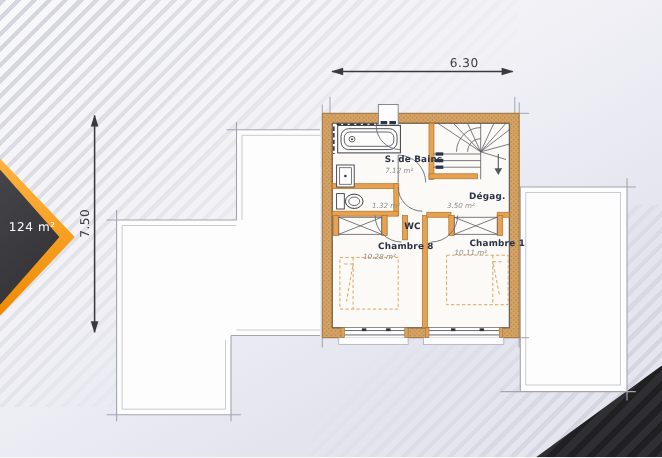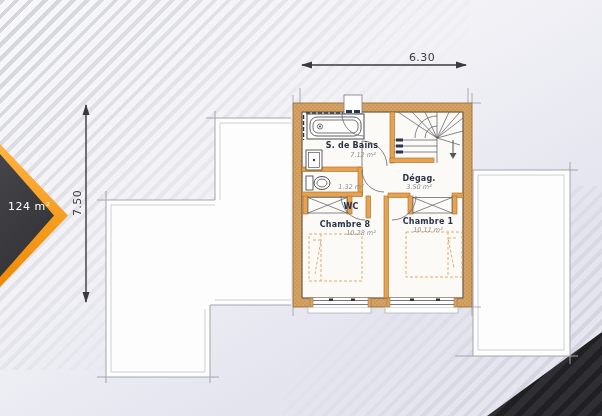--- a/index.html
+++ b/index.html
@@ -34,21 +34,21 @@
     position:absolute;left:0;top:154px;width:54px;height:123px;
     background:linear-gradient(135deg,#454449,#313035);
     clip-path:polygon(0 0,100% 50%,0 100%);
   }
   .badge-text{
     position:absolute;left:8px;top:200px;color:#ffffff;
     font-size:11px;letter-spacing:.5px;white-space:nowrap;
   }
   .plan-svg{position:absolute;left:0;top:0;}
   .lbl{position:absolute;white-space:nowrap;transform:translate(-50%,-50%);}
-  .room-name{font-weight:bold;font-size:8px;color:#2a3247;letter-spacing:.2px;}
+  .room-name{font-weight:bold;font-size:8px;color:#2a3247;letter-spacing:.2px;padding-left:48px;}
   .room-area{font-style:italic;font-size:6.5px;color:#8d8d93;}
   .dim{font-size:11px;color:#3b3b40;letter-spacing:.4px;}
   .dim-v{transform:translate(-50%,-50%) rotate(-90deg);}
 </style>
 </head>
 <body>
 
 <div class="stage">
 
   <div class="stripes-tl"></div>
@@ -236,18 +236,18 @@
   <div class="lbl room-name" style="left:352px;top:145px;">S. de Bains</div>
   <div class="lbl room-area" style="left:352px;top:155px;margin-left:11px;">7.12 m²</div>
 
   <div class="lbl room-name" style="left:351px;top:178px;margin-top:28px;">WC</div>
   <div class="lbl room-area" style="left:351px;top:187px;text-align:right;">1.32 m²</div>
 
   <div class="lbl room-name" style="left:419px;top:178px;">Dégag.</div>
   <div class="lbl room-area" style="left:419px;top:187px;">3.50 m²</div>
 
   <div class="lbl room-name" style="left:345px;top:224px;">Chambre 8</div>
-  <div class="lbl room-area" style="left:361px;top:233px;">10.28 m²</div>
+  <div class="lbl room-area" style="left:345px;top:233px;">10.28 m²</div>
 
   <div class="lbl room-name" style="left:428px;top:221px;">Chambre 1</div>
   <div class="lbl room-area" style="left:428px;top:230px;">10.11 m²</div>
 
 </div>
 
 </body></html>

